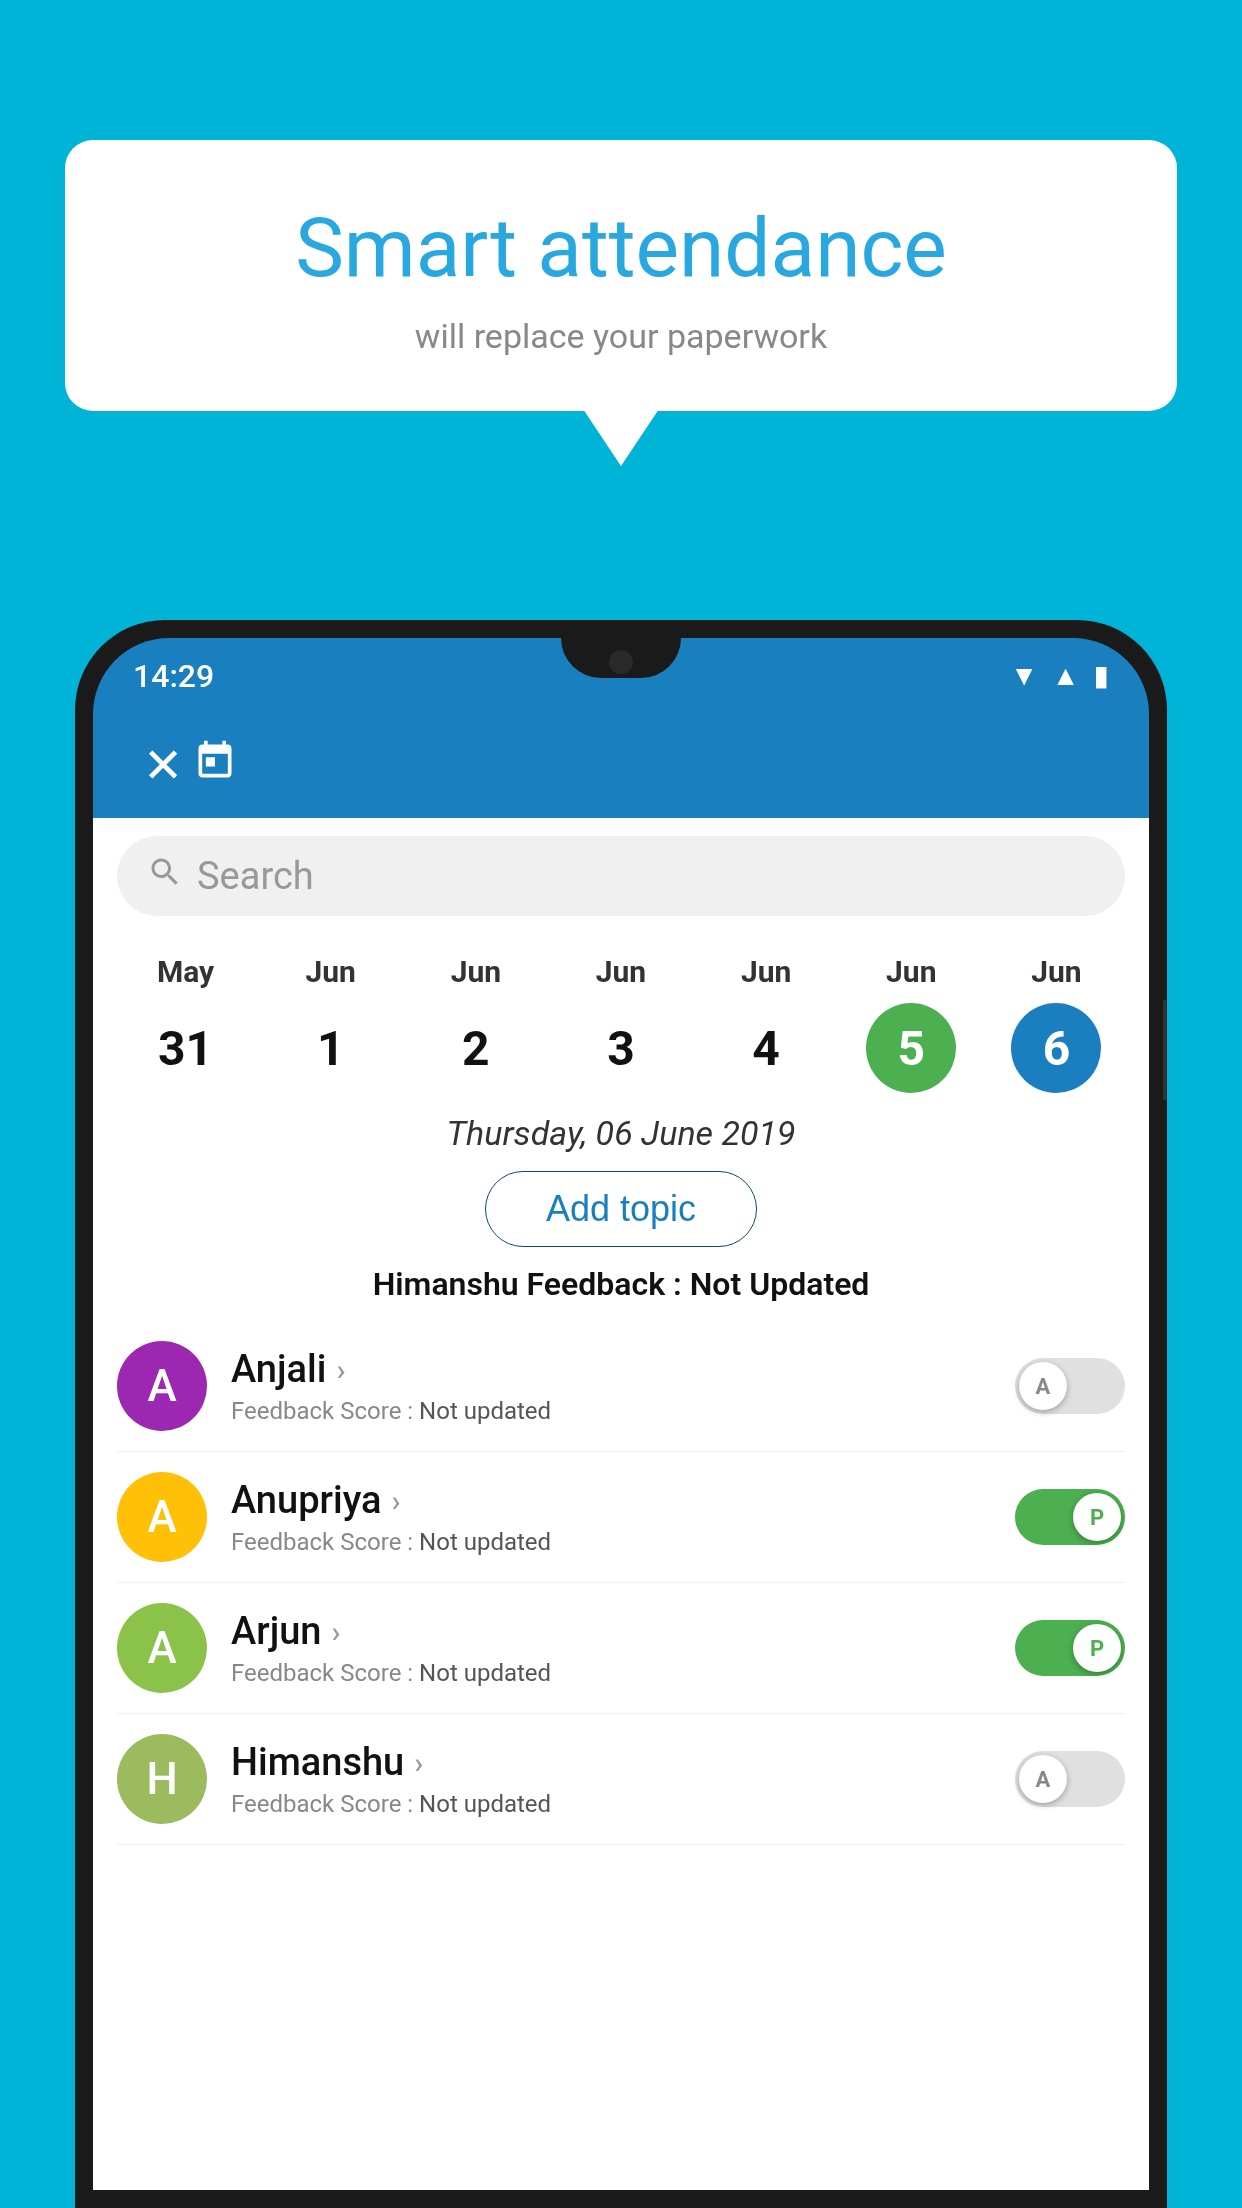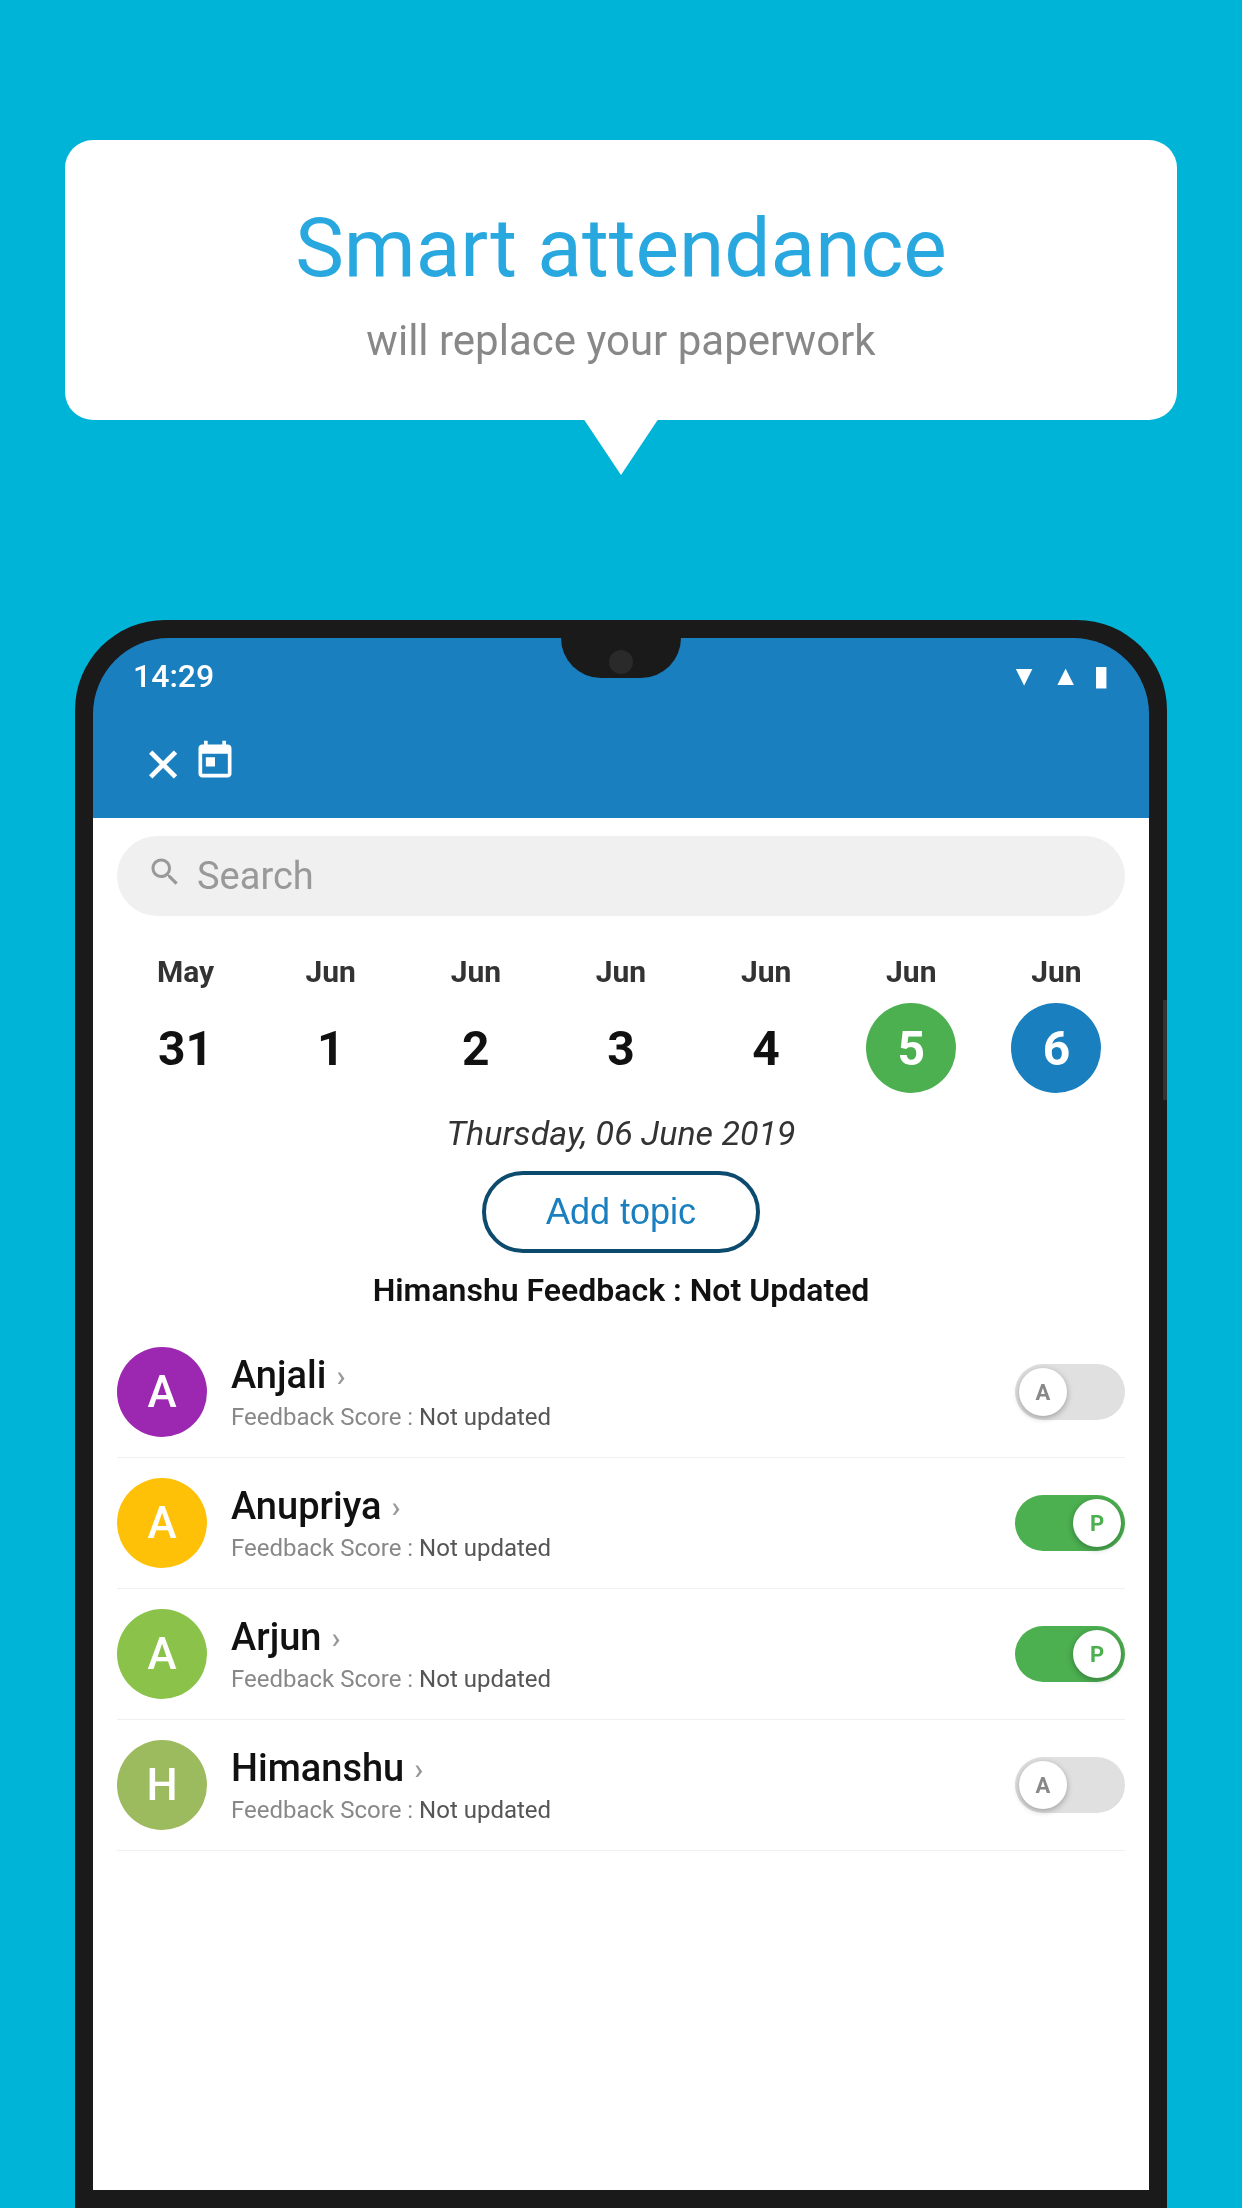--- a/index.html
+++ b/index.html
@@ -43,21 +43,21 @@
     }
 
     .speech-bubble .title {
       font-size: 82px;
       color: #29a8e0;
       font-weight: 400;
       margin-bottom: 20px;
     }
 
     .speech-bubble .subtitle {
-      font-size: 42px;
+      font-size: 34px;
       color: #888;
       font-weight: 400;
     }
 
     
     .phone-frame {
       position: absolute;
       top: 620px;
       left: 75px;
       right: 75px;
@@ -244,21 +244,21 @@
       color: #333;
       padding: 10px 0 18px;
       font-weight: 400;
       font-style: italic;
     }
 
     
     .add-topic-btn {
       display: block;
       margin: 0 auto 12px;
-      border: 4px solid #0c4a6e;
+      border: 1px solid #0c4a6e;
       border-radius: 50px;
       padding: 16px 60px;
       color: #1a7fbf;
       font-size: 36px;
       background: white;
       cursor: pointer;
       width: fit-content;
     }
 
     

